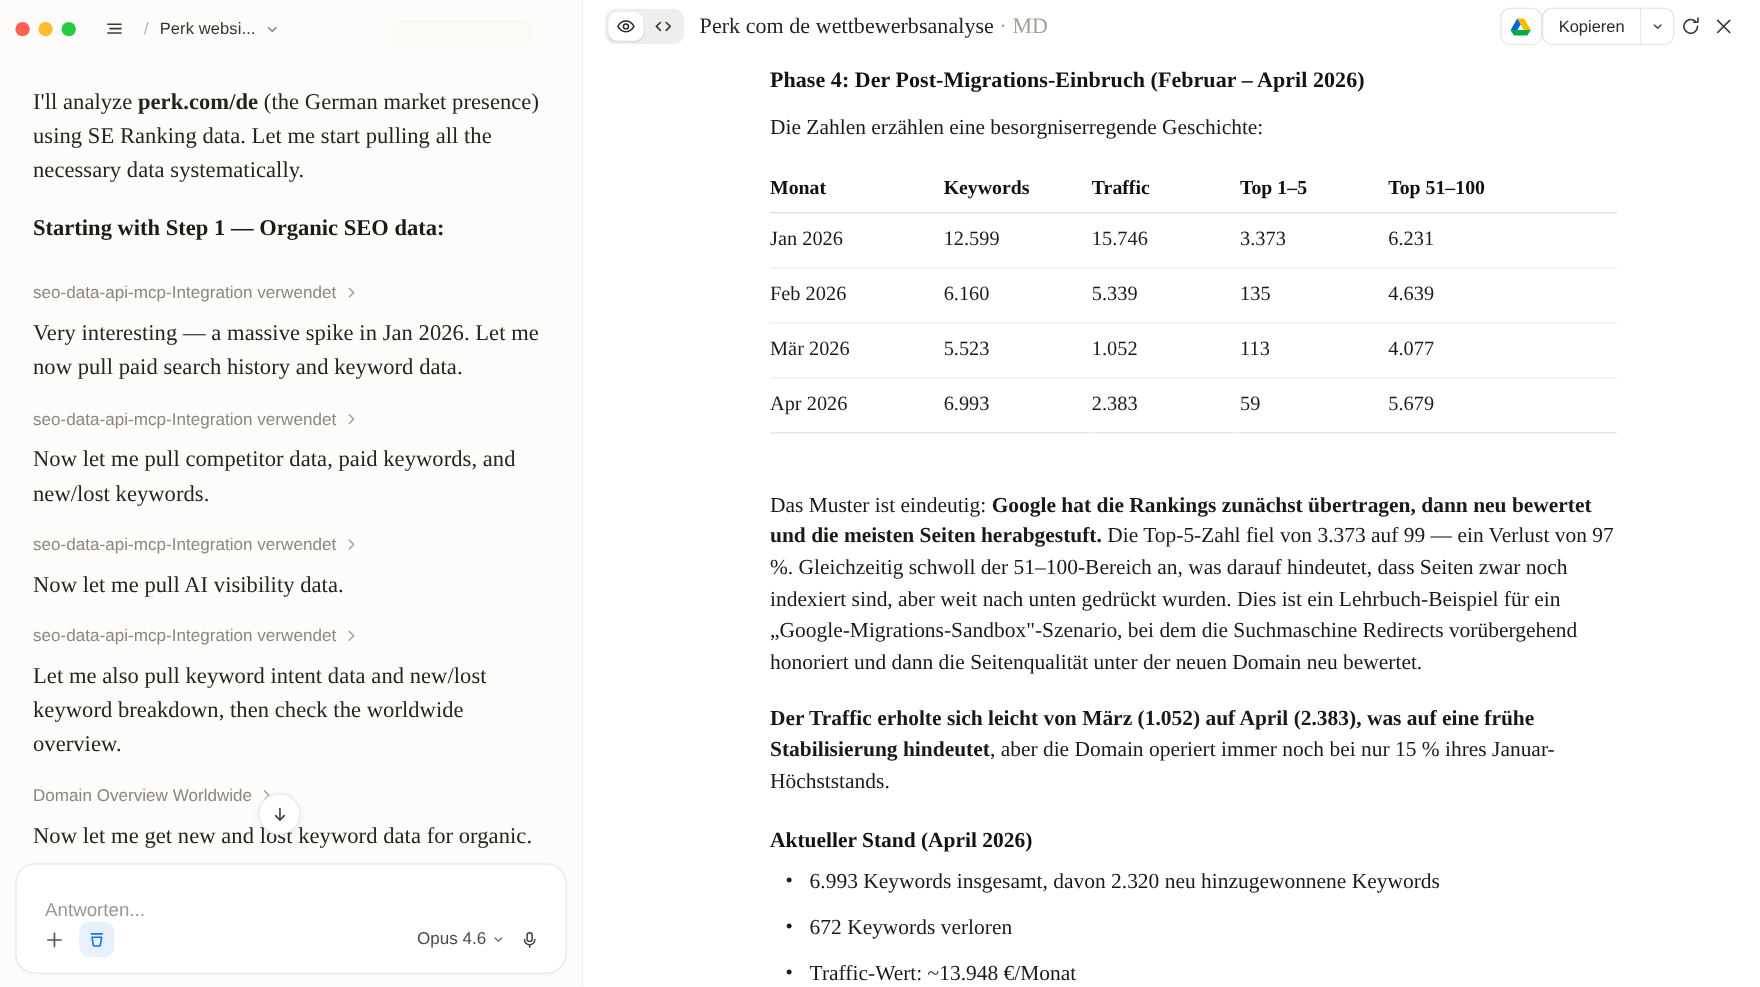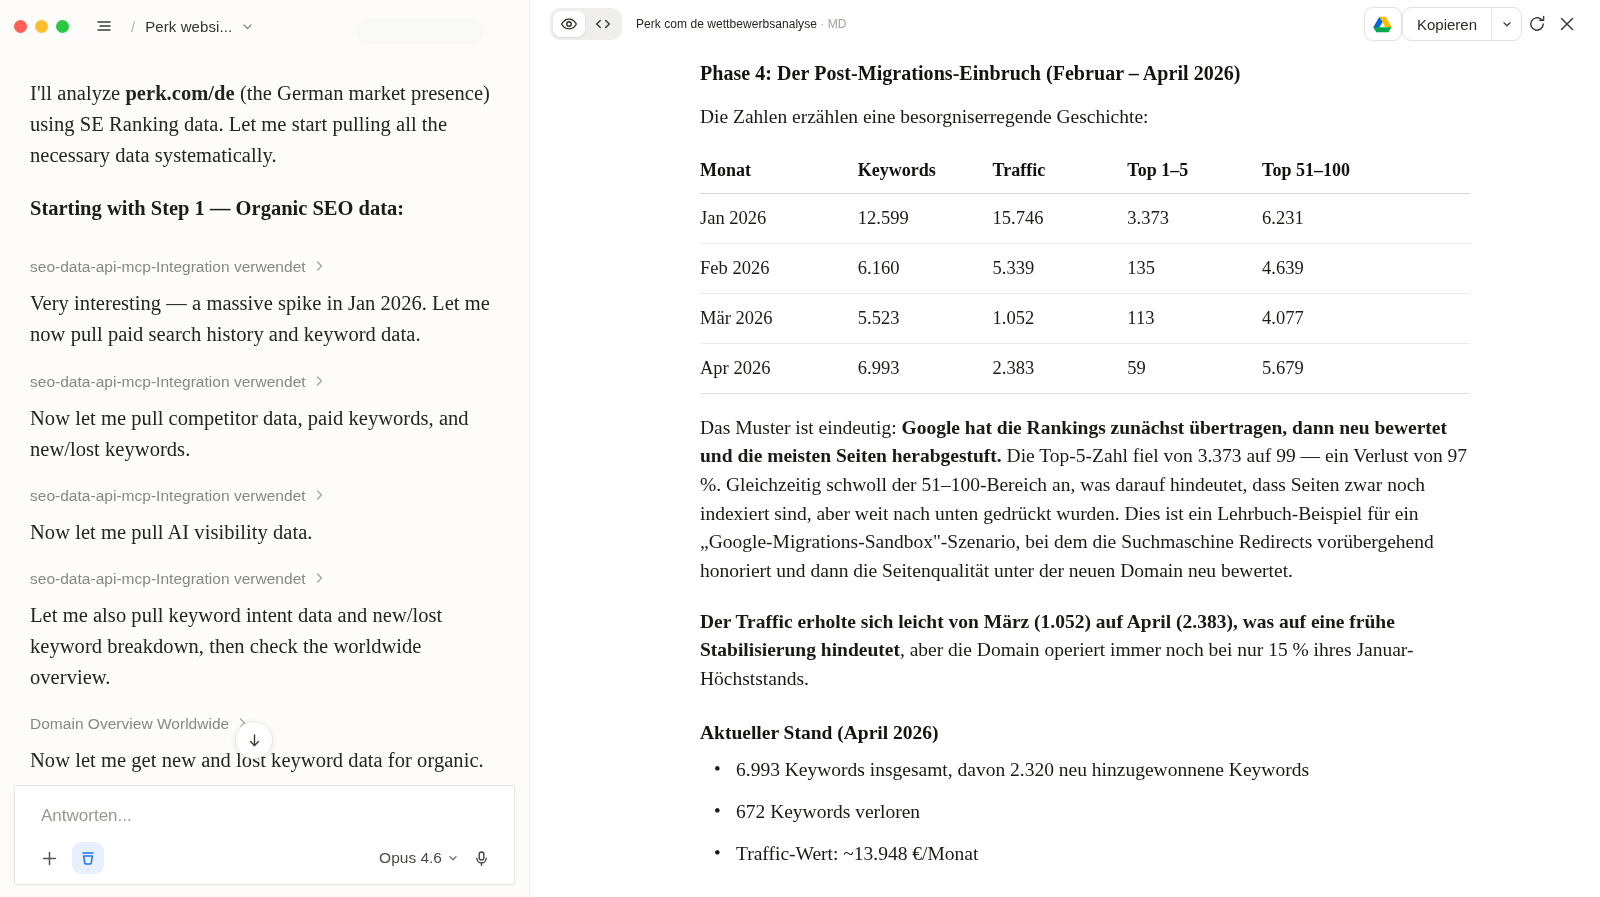--- a/index.html
+++ b/index.html
@@ -108,25 +108,25 @@
   }
 
   .composer-wrap {
     position: absolute;
     left: 14px; right: 14px; bottom: 12px;
     z-index: 8;
   }
   .composer {
     background: #FFFFFF;
     border: 1px solid #E7E5E1;
-    border-radius: 2px;
+    border-radius: 18px;
     box-shadow: 0 1px 3px rgba(0,0,0,0.035);
     padding: 18px 18px 14px 18px;
     height: 100px;
-    display: flex; flex-direction: column; justify-content: flex-start; gap: 16px;
+    display: flex; flex-direction: column; justify-content: flex-end;
   }
   .composer-input {
     font-size: 17px;
     color: #9A9792;
     border: none; outline: none; background: transparent;
     width: 100%;
     font-family: "Liberation Sans", sans-serif;
     padding: 2px 0 0 8px;
   }
   .composer-input::placeholder { color: #9A9792; }
@@ -176,24 +176,25 @@
   }
   .vt-btn {
     width: 32px; height: 26px;
     border-radius: 8px;
     display: flex; align-items: center; justify-content: center;
     cursor: pointer;
     color: #38352F;
   }
   .vt-btn.active { background: #FFFFFF; box-shadow: 0 1px 2px rgba(0,0,0,0.09); }
   .doc-title {
-    font-size: 12px;
+    font-size: 20px;
     color: #26241F;
     letter-spacing: 0.05px;
     white-space: nowrap;
+    font-family: Liberation Serif, serif;
   }
   .doc-title .meta { color: #A3A09A; }
   .doc-header-right {
     margin-left: auto;
     display: flex; align-items: center; gap: 0;
   }
   .drive-btn {
     width: 38px; height: 34px;
     border: 1px solid #E4E2DE;
     border-radius: 9px;
@@ -247,21 +248,21 @@
     font-size: 19.5px;
     line-height: 1.47;
     margin-bottom: 22px;
     color: #1A1916;
   }
   .doc-p b { font-weight: 700; }
 
   table.doc-table {
     width: 100%;
     border-collapse: collapse;
-    margin: 8px 0 20px 0;
+    margin: 8px 0 52px 0;
     font-size: 18px;
   }
   table.doc-table th {
     text-align: left;
     font-weight: 700;
     padding: 6px 6px 12px 0;
     border-bottom: 1px solid #D9D7D3;
     color: #121110;
     font-size: 18px;
   }

